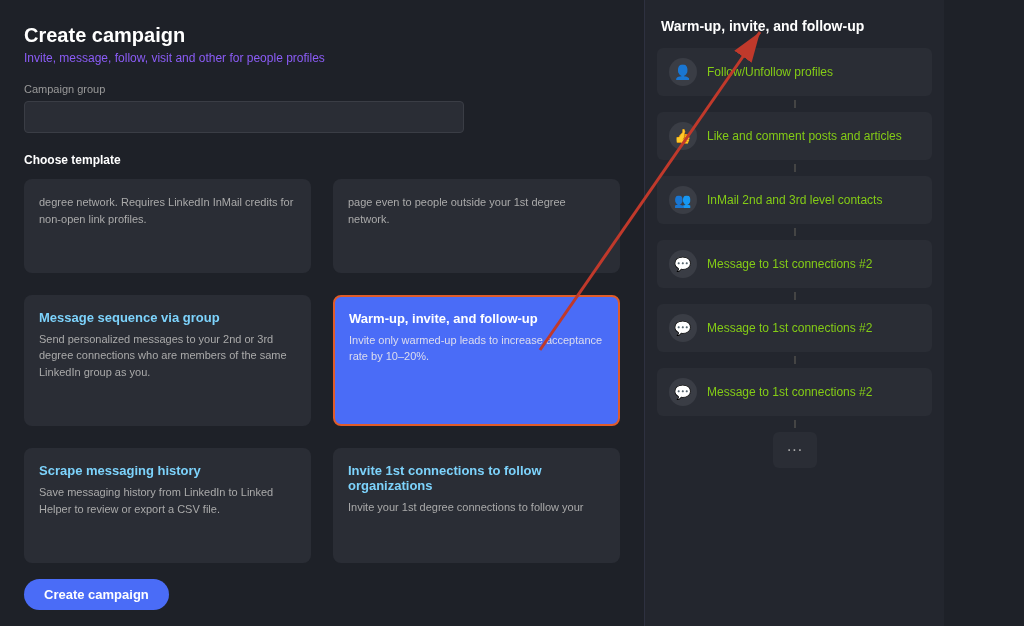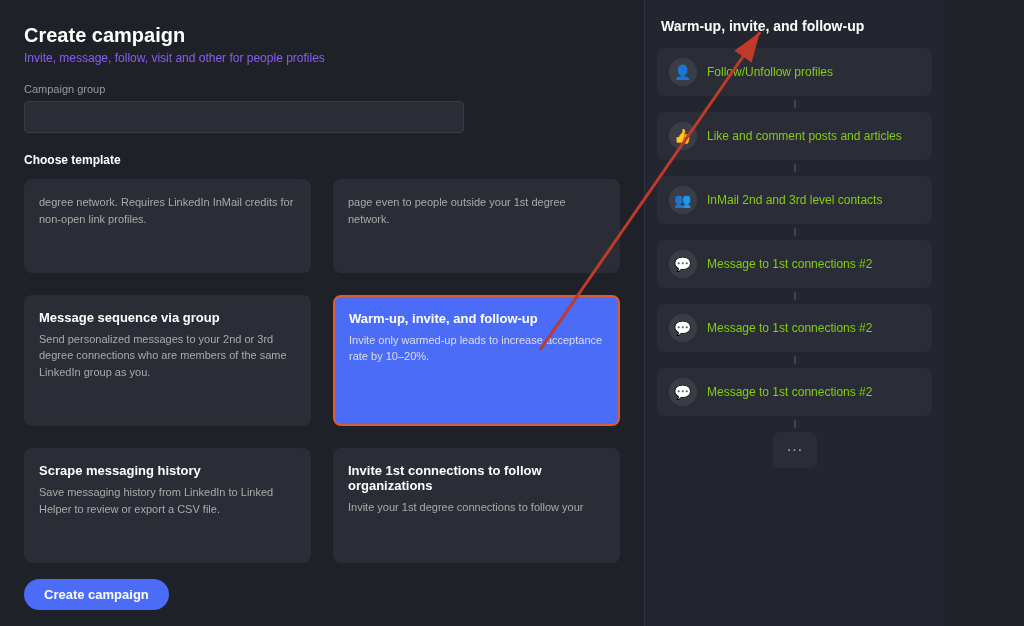--- a/index.html
+++ b/index.html
@@ -81,21 +81,21 @@
 
     .template-card.highlighted {
       background: #4a6cf7;
       border: 2px solid #e05c2a;
       color: #fff;
     }
 
     .template-card .card-title {
       font-size: 13px;
       font-weight: 700;
-      color: #ffffff;
+      color: #7dd3fc;
       margin-bottom: 6px;
     }
 
     .template-card.highlighted .card-title {
       color: #fff;
     }
 
     .template-card .card-desc {
       font-size: 11px;
       color: #aaa;

